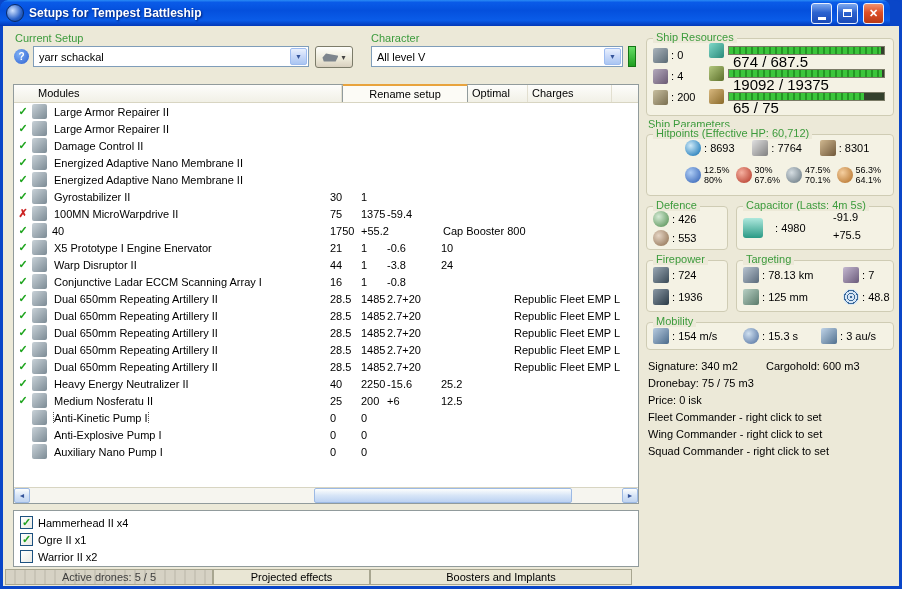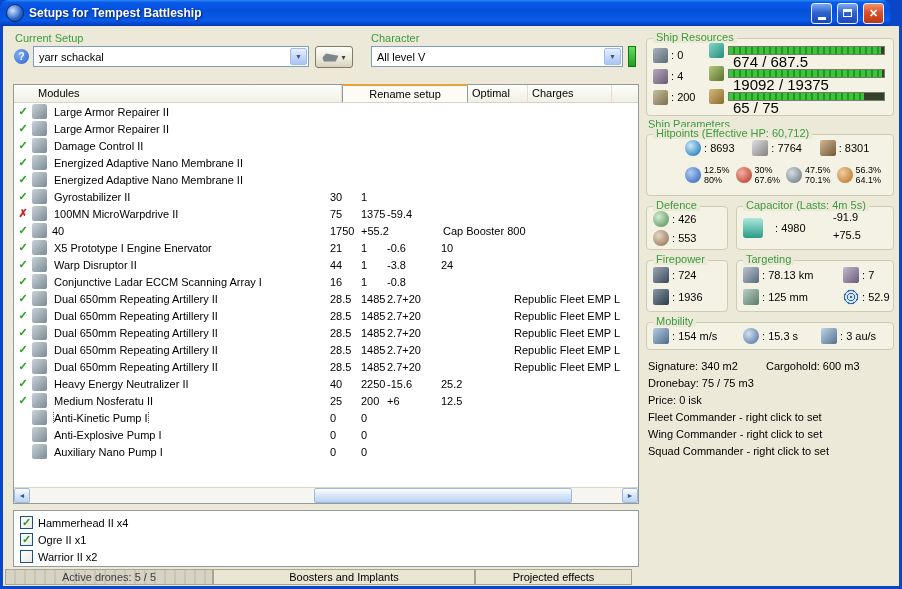--- a/index.html
+++ b/index.html
@@ -435,22 +435,22 @@
           </div>
           <div class="drow">
             <span class="cb"></span>
             <span>Warrior II x2</span>
           </div>
         </div>
     </div>
 
     <div class="bbar">
       <span class="bseg drones-seg">Active drones: 5 / 5</span>
+      <span class="bseg projected-seg">Projected effects</span>
       <span class="bseg boosters-seg">Boosters and Implants</span>
-      <span class="bseg projected-seg">Projected effects</span>
     </div>
 
     <div class="sec-label" style="left:645px;top:92px;">Ship Parameters</div>
 
     <div class="gbox" style="left:643px;top:108px;width:248px;height:62px;">
       <span class="glabel">Hitpoints (Effective HP: 60,712)</span>
       <div class="hrow" style="top:5px;">
         <span class="pair">
             <span class="ic2 i-shield-icon"></span>
             <span class="colon">8693</span>
@@ -543,21 +543,21 @@
       <div class="vrow" style="left:106px;top:6px;">
           <span class="ic2 i-max-targets-icon"></span>
           <span class="colon">7</span>
         </div>
       <div class="vrow" style="left:6px;top:28px;">
           <span class="ic2 i-scan-resolution-icon"></span>
           <span class="colon">125 mm</span>
         </div>
       <div class="vrow" style="left:106px;top:28px;">
           <span class="ic2 i-sensor-strength-icon"></span>
-          <span class="colon">52.9</span>
+          <span class="colon">48.8</span>
         </div>
     </div>
 
     <div class="gbox" style="left:643px;top:296px;width:248px;height:28px;">
       <span class="glabel">Mobility</span>
       <div class="vrow" style="left:6px;top:5px;">
           <span class="ic2 i-speed-icon"></span>
           <span class="colon">154 m/s</span>
         </div>
       <div class="vrow" style="left:96px;top:5px;">

